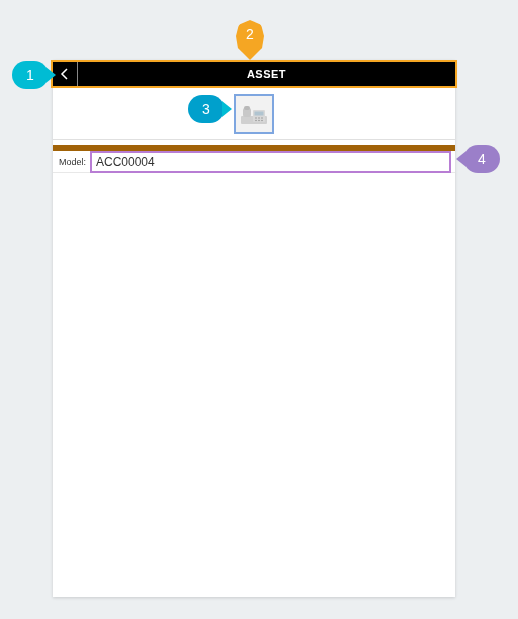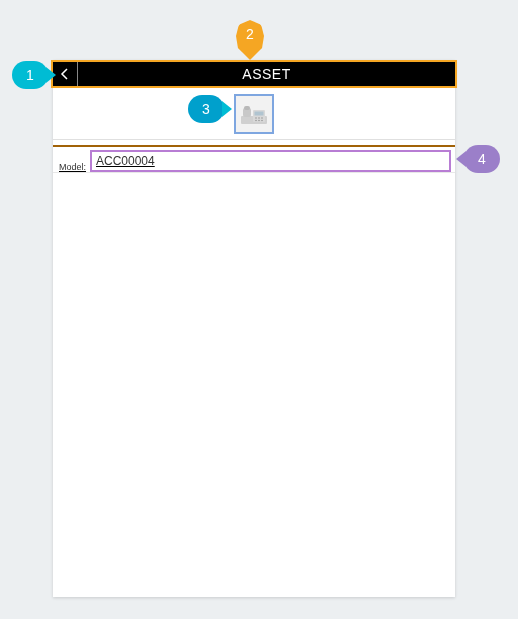--- a/index.html
+++ b/index.html
@@ -42,23 +42,23 @@
     .header-divider {
       width: 1px;
       background: #888;
     }
     .header-title {
       flex: 1;
       display: flex;
       align-items: center;
       justify-content: center;
       color: #fff;
-      font-size: 14px;
+      font-size: 11px;
       letter-spacing: 0.5px;
-      font-weight: 400;
+      font-weight: 700;
     }
     .image-area {
       position: absolute;
       left: 0;
       top: 28px;
       width: 100%;
       height: 52px;
       border-bottom: 1px solid #e0e0e0;
       display: flex;
       align-items: center;
@@ -72,26 +72,25 @@
       display: flex;
       align-items: center;
       justify-content: center;
     }
     .model-row {
       position: absolute;
       left: 0;
       top: 85px;
       width: 100%;
       height: 28px;
-      border-top: 2px solid #a16207;
+      border-top: 6px solid #a16207;
       border-bottom: 1px solid #e8e8e8;
       display: flex;
-      align-items: flex-end;
+      align-items: center;
       padding: 0 4px;
-      text-decoration: underline;
     }
     .model-label {
       font-size: 9px;
       color: #333;
       padding: 0 4px 0 2px;
     }
     .model-input-wrap {
       flex: 1;
       height: 22px;
       border: 2px solid #b87dd4;

